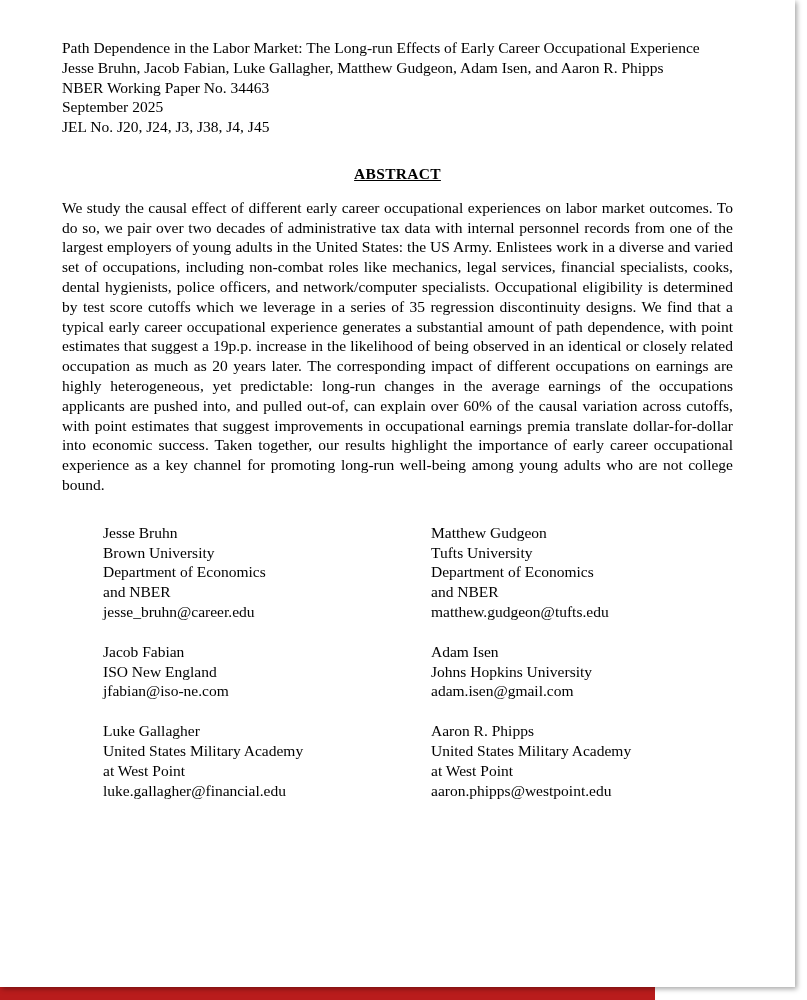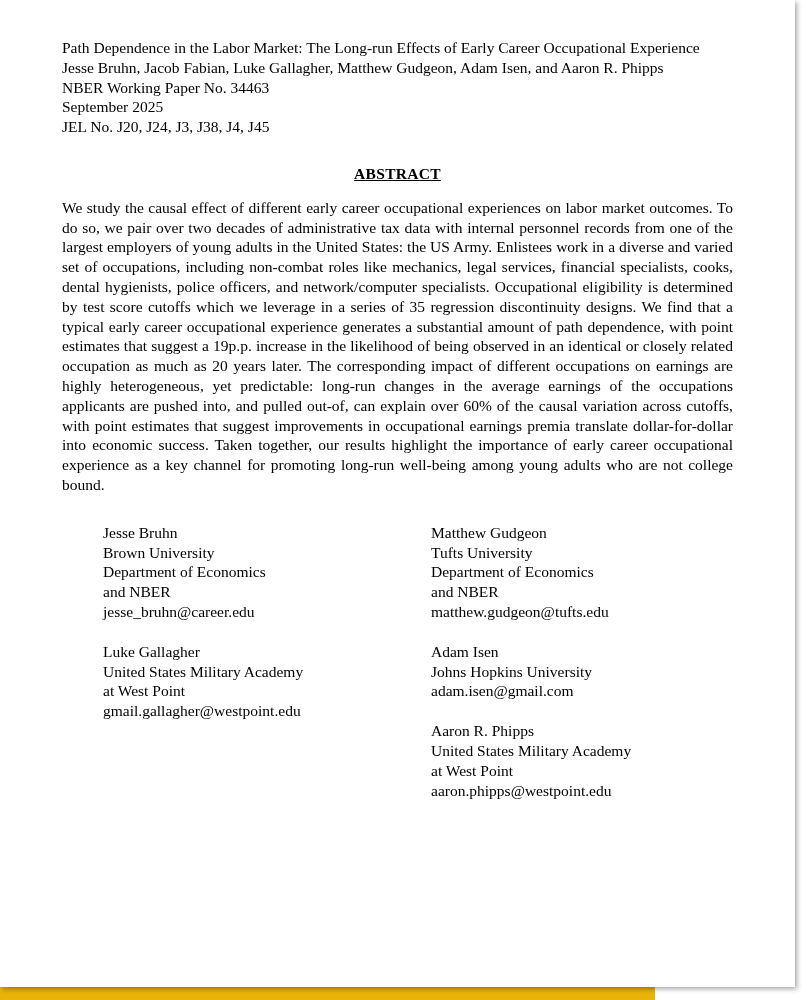--- a/index.html
+++ b/index.html
@@ -11,21 +11,21 @@
     height: 1000px;
     background: #ffffff;
     font-family: "Liberation Serif", "DejaVu Serif", serif;
     color: #000000;
     overflow: hidden;
   }
   .viewport {
     position: relative;
     width: 655px;
     height: 1000px;
-    background: #eab308;
+    background: #b91c1c;
   }
   .page {
     position: absolute;
     top: 0;
     left: 0;
     width: 795px;
     height: 987px;
     background: #ffffff;
     box-shadow: 2px 2px 5px rgba(0,0,0,0.35);
     box-sizing: border-box;
@@ -95,24 +95,29 @@
 
       <div class="contact-col left">
         <div class="contact-block">
           <div>Jesse Bruhn</div>
           <div>Brown University</div>
           <div>Department of Economics</div>
           <div>and NBER</div>
           <div>jesse_bruhn@career.edu</div>
         </div>
         <div class="contact-block">
+          <div>Jacob Fabian</div>
+          <div>ISO New England</div>
+          <div>jfabian@iso-ne.com</div>
+        </div>
+        <div class="contact-block">
           <div>Luke Gallagher</div>
           <div>United States Military Academy</div>
           <div>at West Point</div>
-          <div>gmail.gallagher@westpoint.edu</div>
+          <div>luke.gallagher@financial.edu</div>
         </div>
       </div>
 
       <div class="contact-col right">
         <div class="contact-block">
           <div>Matthew Gudgeon</div>
           <div>Tufts University</div>
           <div>Department of Economics</div>
           <div>and NBER</div>
           <div>matthew.gudgeon@tufts.edu</div>

